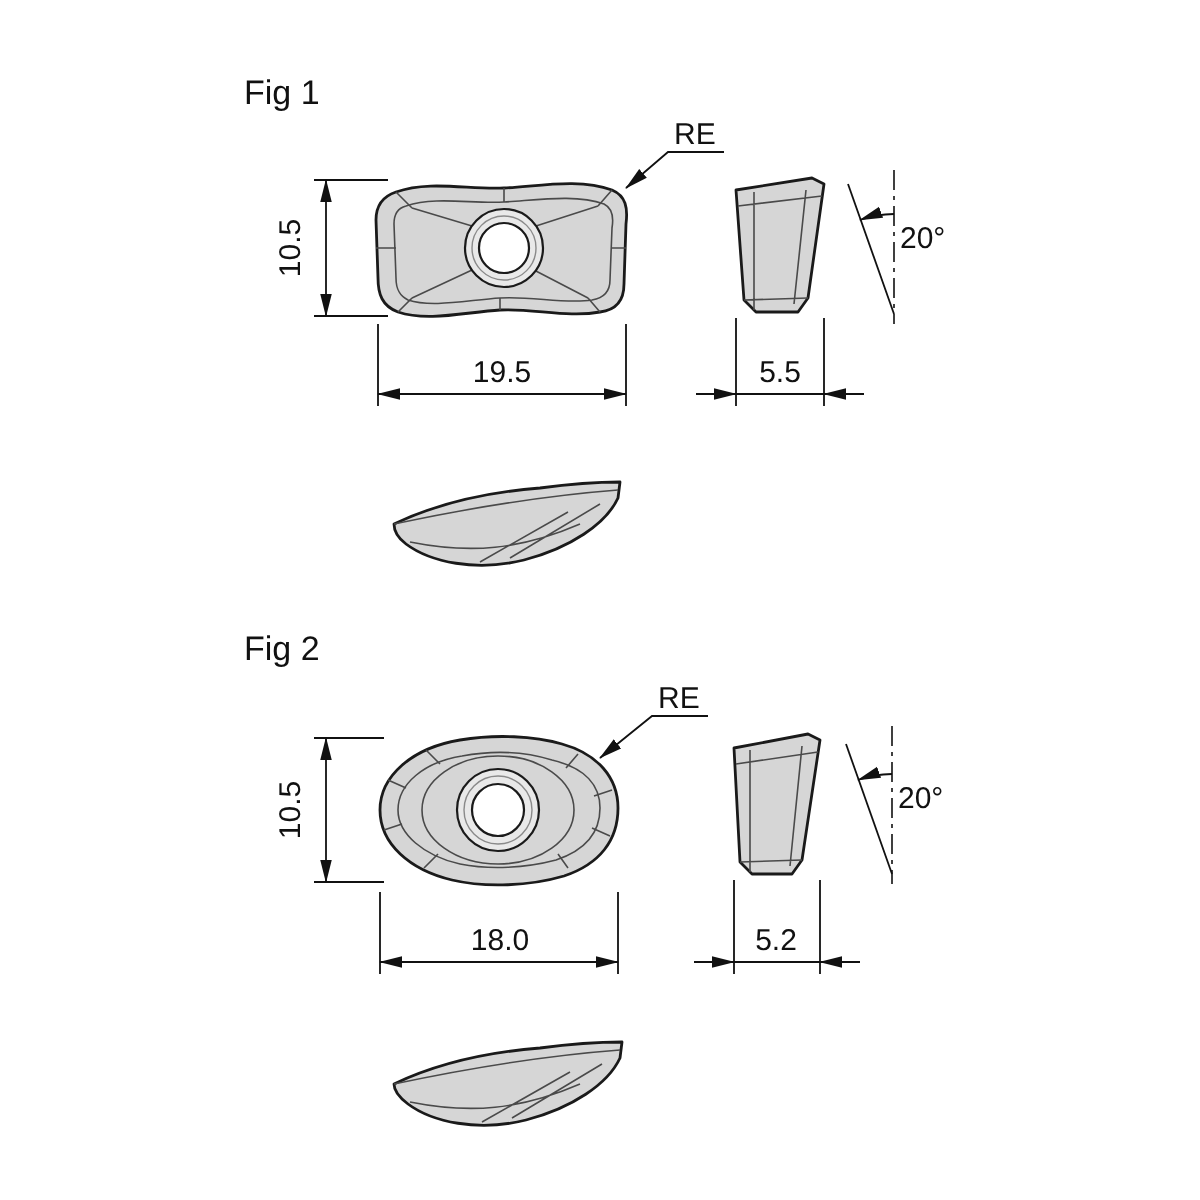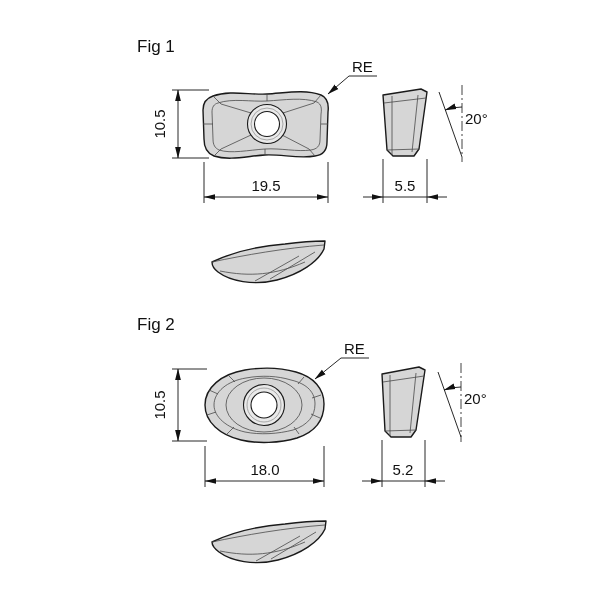--- a/index.html
+++ b/index.html
@@ -1,16 +1,16 @@
 <!DOCTYPE html>
 <html><head>
 <meta charset="utf-8">
 <style>
   html,body{margin:0;padding:0;background:#fff;}
-  .canvas{width:480px;height:600px;background:#ffffff;position:relative;overflow:hidden;padding-left:15px;}
+  .canvas{width:480px;height:600px;background:#ffffff;position:relative;overflow:hidden;}
   svg{display:block;}
   .figlabel{font-family:"Liberation Sans",sans-serif;font-size:17px;fill:#111;}
   .dim{font-family:"Liberation Sans",sans-serif;font-size:15px;fill:#111;}
   .body{fill:#d6d6d6;stroke:#1a1a1a;stroke-width:1.4;stroke-linejoin:round;}
   .inner{fill:none;stroke:#4a4a4a;stroke-width:0.8;stroke-linejoin:round;}
   .ring{fill:#e9e9e9;stroke:#1a1a1a;stroke-width:1.1;}
   .ring2{fill:none;stroke:#8a8a8a;stroke-width:0.7;}
   .hole{fill:#ffffff;stroke:#1a1a1a;stroke-width:1.1;}
   .dimline{fill:none;stroke:#111;stroke-width:0.9;}
   .center{fill:none;stroke:#111;stroke-width:0.8;stroke-dasharray:10 3 2 3;}

